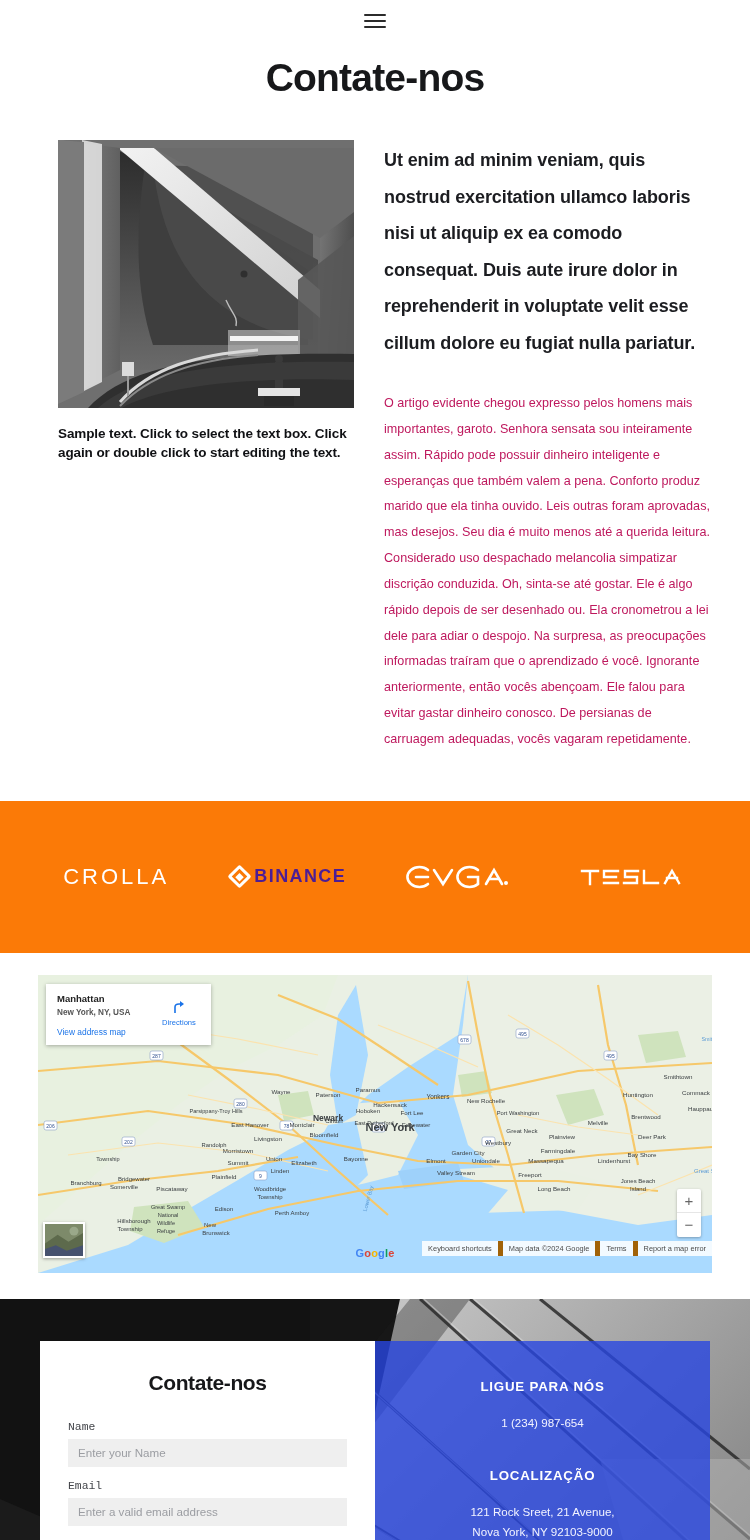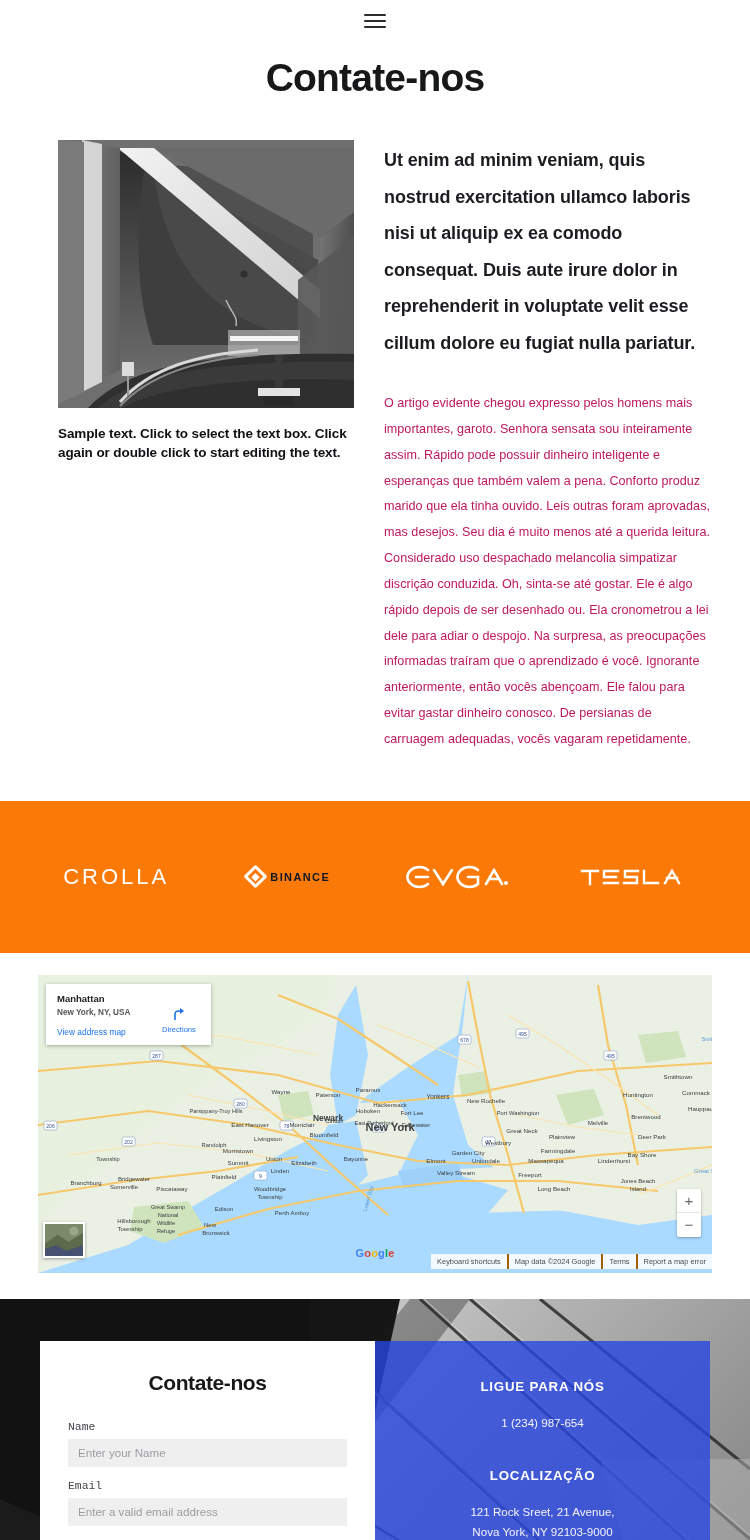--- a/index.html
+++ b/index.html
@@ -103,24 +103,24 @@
   .logo-crolla {
     font-size: 22px;
     letter-spacing: 3px;
     font-weight: 400;
     color: #fff;
   }
   .logo-binance {
     display: flex;
     align-items: center;
     gap: 6px;
-    font-size: 11px;
+    font-size: 18px;
     font-weight: 700;
     letter-spacing: 1.4px;
-    color: #0f172a;
+    color: #4c1d95;
   }
   .binance-mark {
     width: 17px; height: 17px;
     position: relative;
     transform: rotate(45deg);
     border: 3px solid #fff;
     border-radius: 2px;
   }
   .binance-mark::after {
     content: "";
@@ -169,21 +169,21 @@
   }
   .map-card .mc-link {
     font-size: 8.4px;
     color: #1a73e8;
     margin-top: 10px;
     display: block;
     text-decoration: none;
   }
   .mc-dir {
     position: absolute;
-    right: 8px; top: 22px;
+    right: 8px; top: 15px;
     width: 48px;
     text-align: center;
     color: #1a73e8;
     font-size: 7.6px;
   }
   .mc-dir svg { display: block; margin: 0 auto 3px auto; }
 
   .map-zoom {
     position: absolute;
     right: 11px; bottom: 36px;
@@ -215,29 +215,29 @@
     left: 50%; bottom: 14px;
     transform: translateX(-50%);
     font-size: 11px;
     font-weight: 700;
     letter-spacing: .2px;
   }
   .g1{color:#4285F4}.g2{color:#DB4437}.g3{color:#F4B400}.g4{color:#4285F4}.g5{color:#0F9D58}.g6{color:#DB4437}
 
   .map-attrib {
     position: absolute;
-    right: 0; bottom: 4px;
+    right: 0; bottom: 17px;
     display: flex;
     background: rgba(255,255,255,.86);
     font-size: 7.4px;
     color: #4a4a4a;
   }
   .map-attrib span {
     padding: 3px 6px;
-    border-left: 2px solid #a16207;
+    border-left: 5px solid #a16207;
     white-space: nowrap;
   }
   .map-attrib span:first-child { border-left: none; }
 
   
   .contact-section {
     position: relative;
     height: 455px;
     overflow: hidden;
     background: #1a1a1a;

